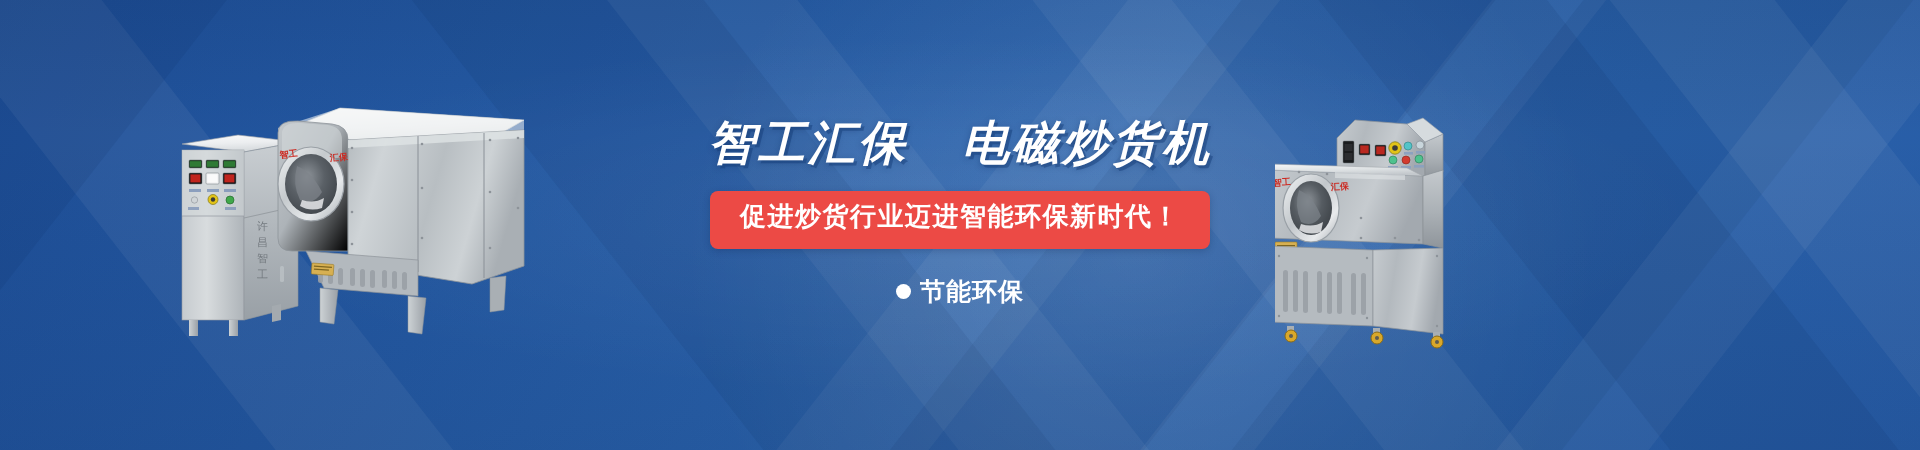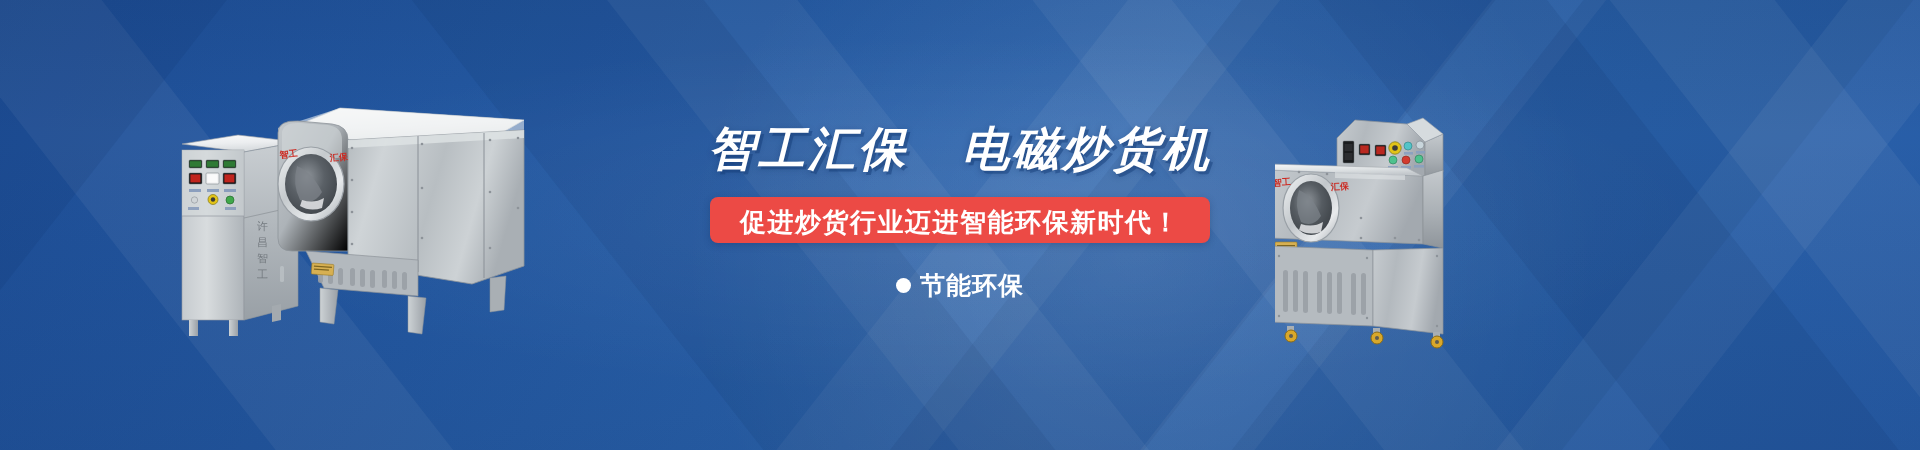--- a/index.html
+++ b/index.html
@@ -39,21 +39,21 @@
     position: absolute; inset: 0;
     background: radial-gradient(ellipse at 50% 48%, rgba(255,255,255,0.06) 0%, rgba(255,255,255,0) 55%),
                 linear-gradient(180deg, rgba(10,38,84,0.10) 0%, rgba(10,38,84,0) 30%, rgba(10,38,84,0.12) 100%);
     pointer-events: none;
   }
 
   
   .copy {
     position: absolute;
     left: 0; right: 0;
-    top: 124px;
+    top: 118px;
     text-align: center;
     z-index: 6;
   }
   .headline {
     color: #ffffff;
     font-size: 47px;
     font-weight: 700;
     letter-spacing: 3px;
     line-height: 1.08;
     font-style: italic;
@@ -63,21 +63,21 @@
   .headline .gap { display: inline-block; width: 22px; }
 
   .ribbon-wrap { margin-top: 22px; }
   .ribbon {
     display: inline-block;
     background: #ec4a45;
     color: #ffffff;
     font-size: 26px;
     font-weight: 700;
     letter-spacing: 1.5px;
-    padding: 8px 30px 3px 30px;
+    padding: 8px 30px 15px 30px;
     border-radius: 8px;
     white-space: nowrap;
     box-shadow: 0 2px 7px rgba(10,35,80,0.25);
   }
 
   .features {
     margin-top: 26px;
     display: flex;
     justify-content: center;
     align-items: center;

